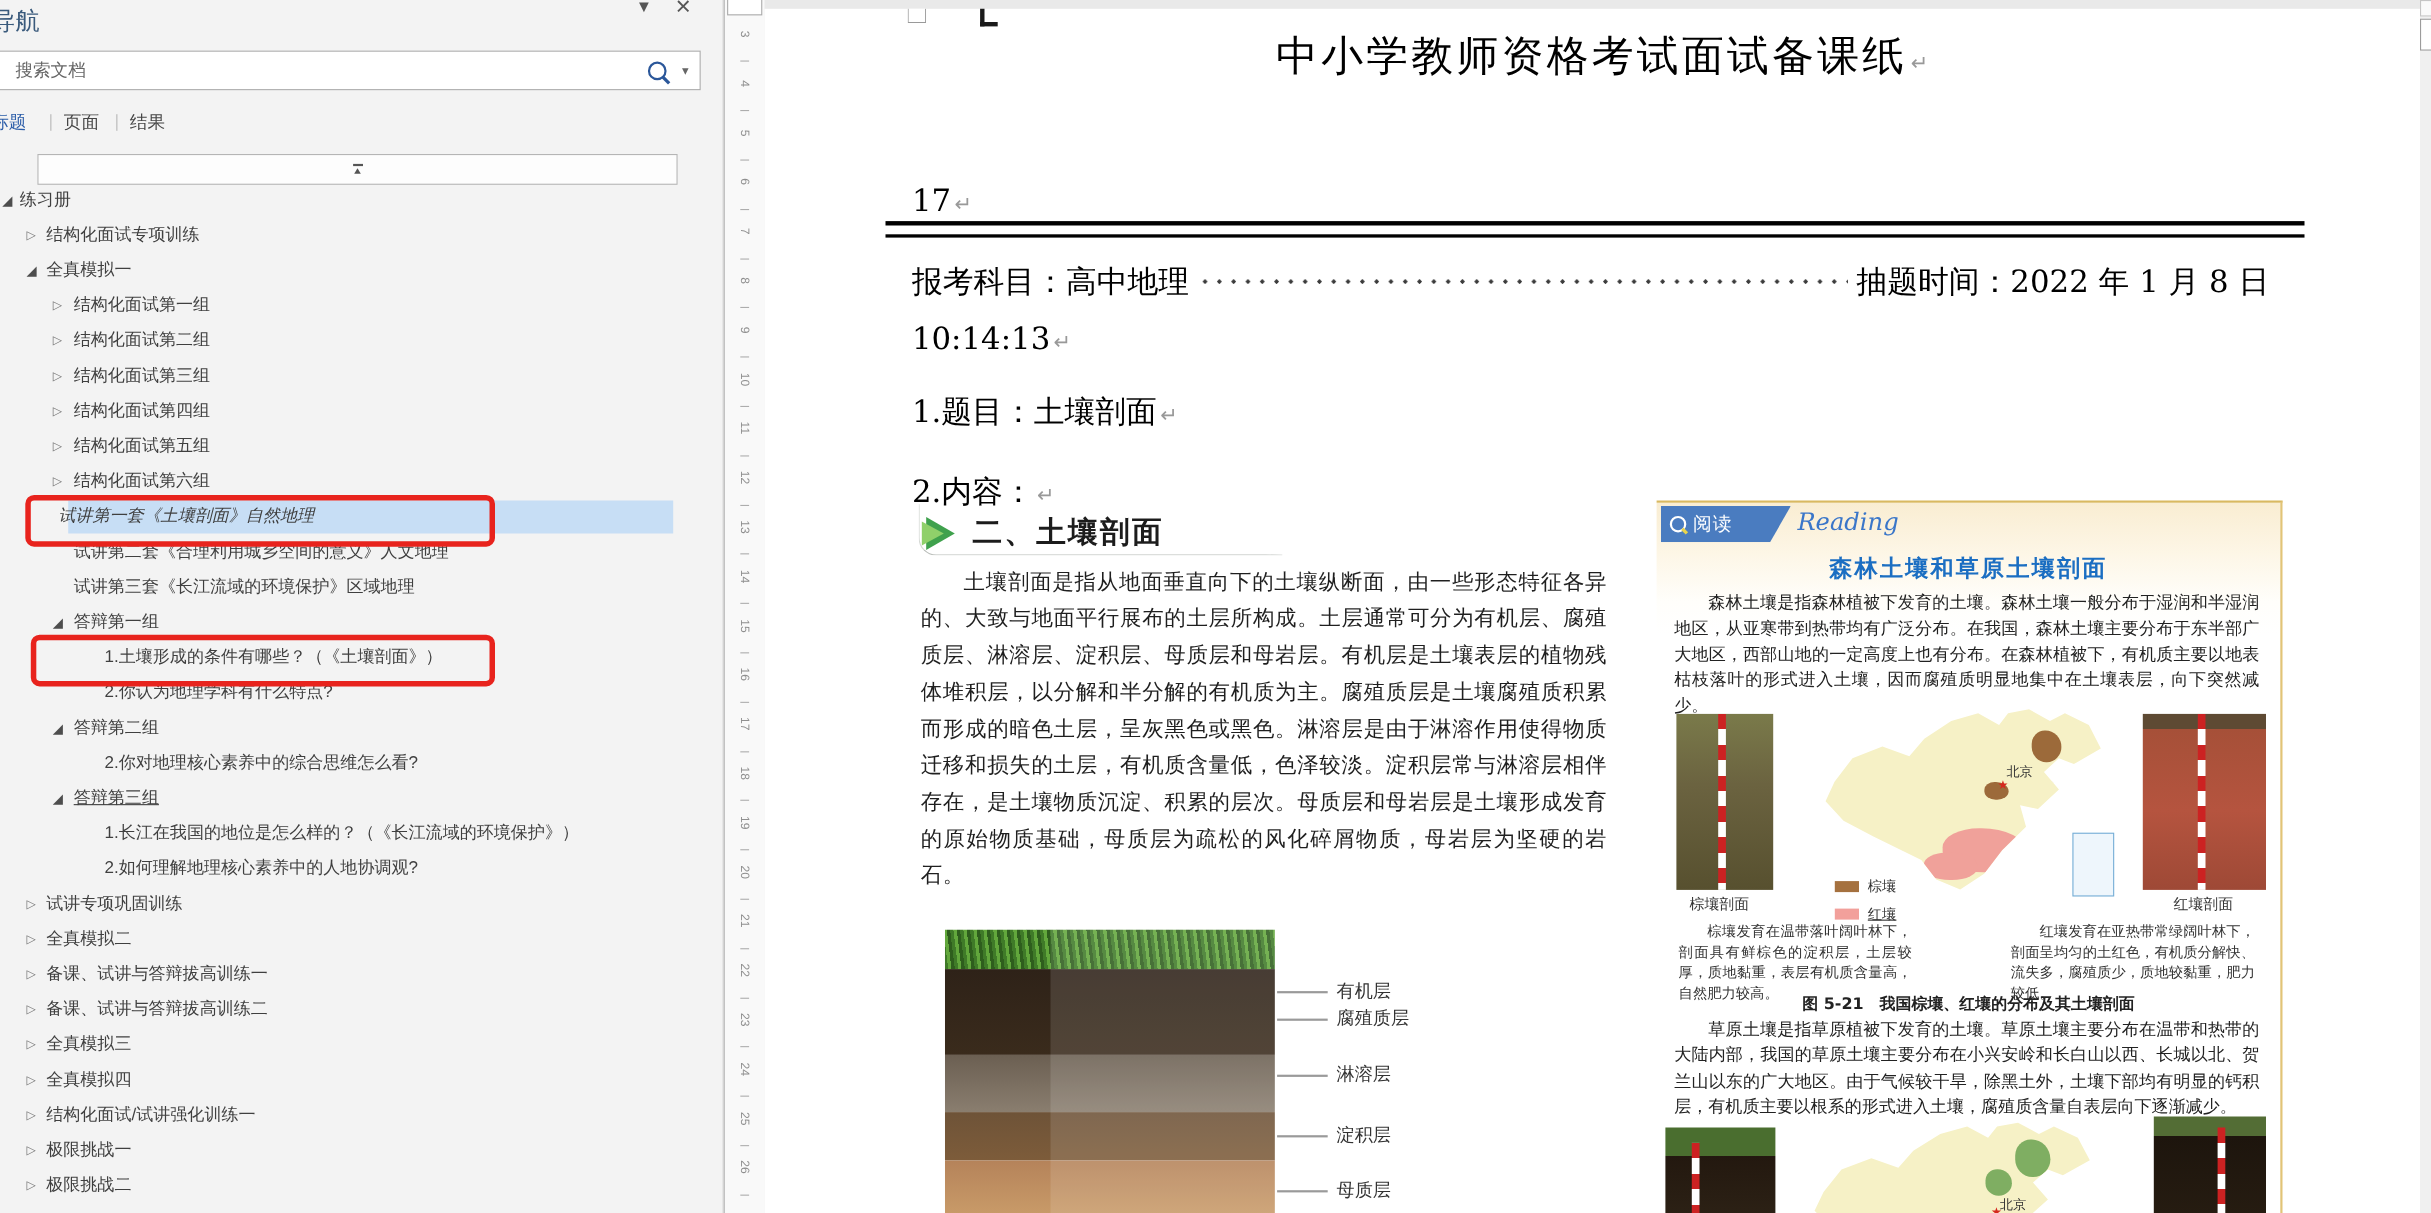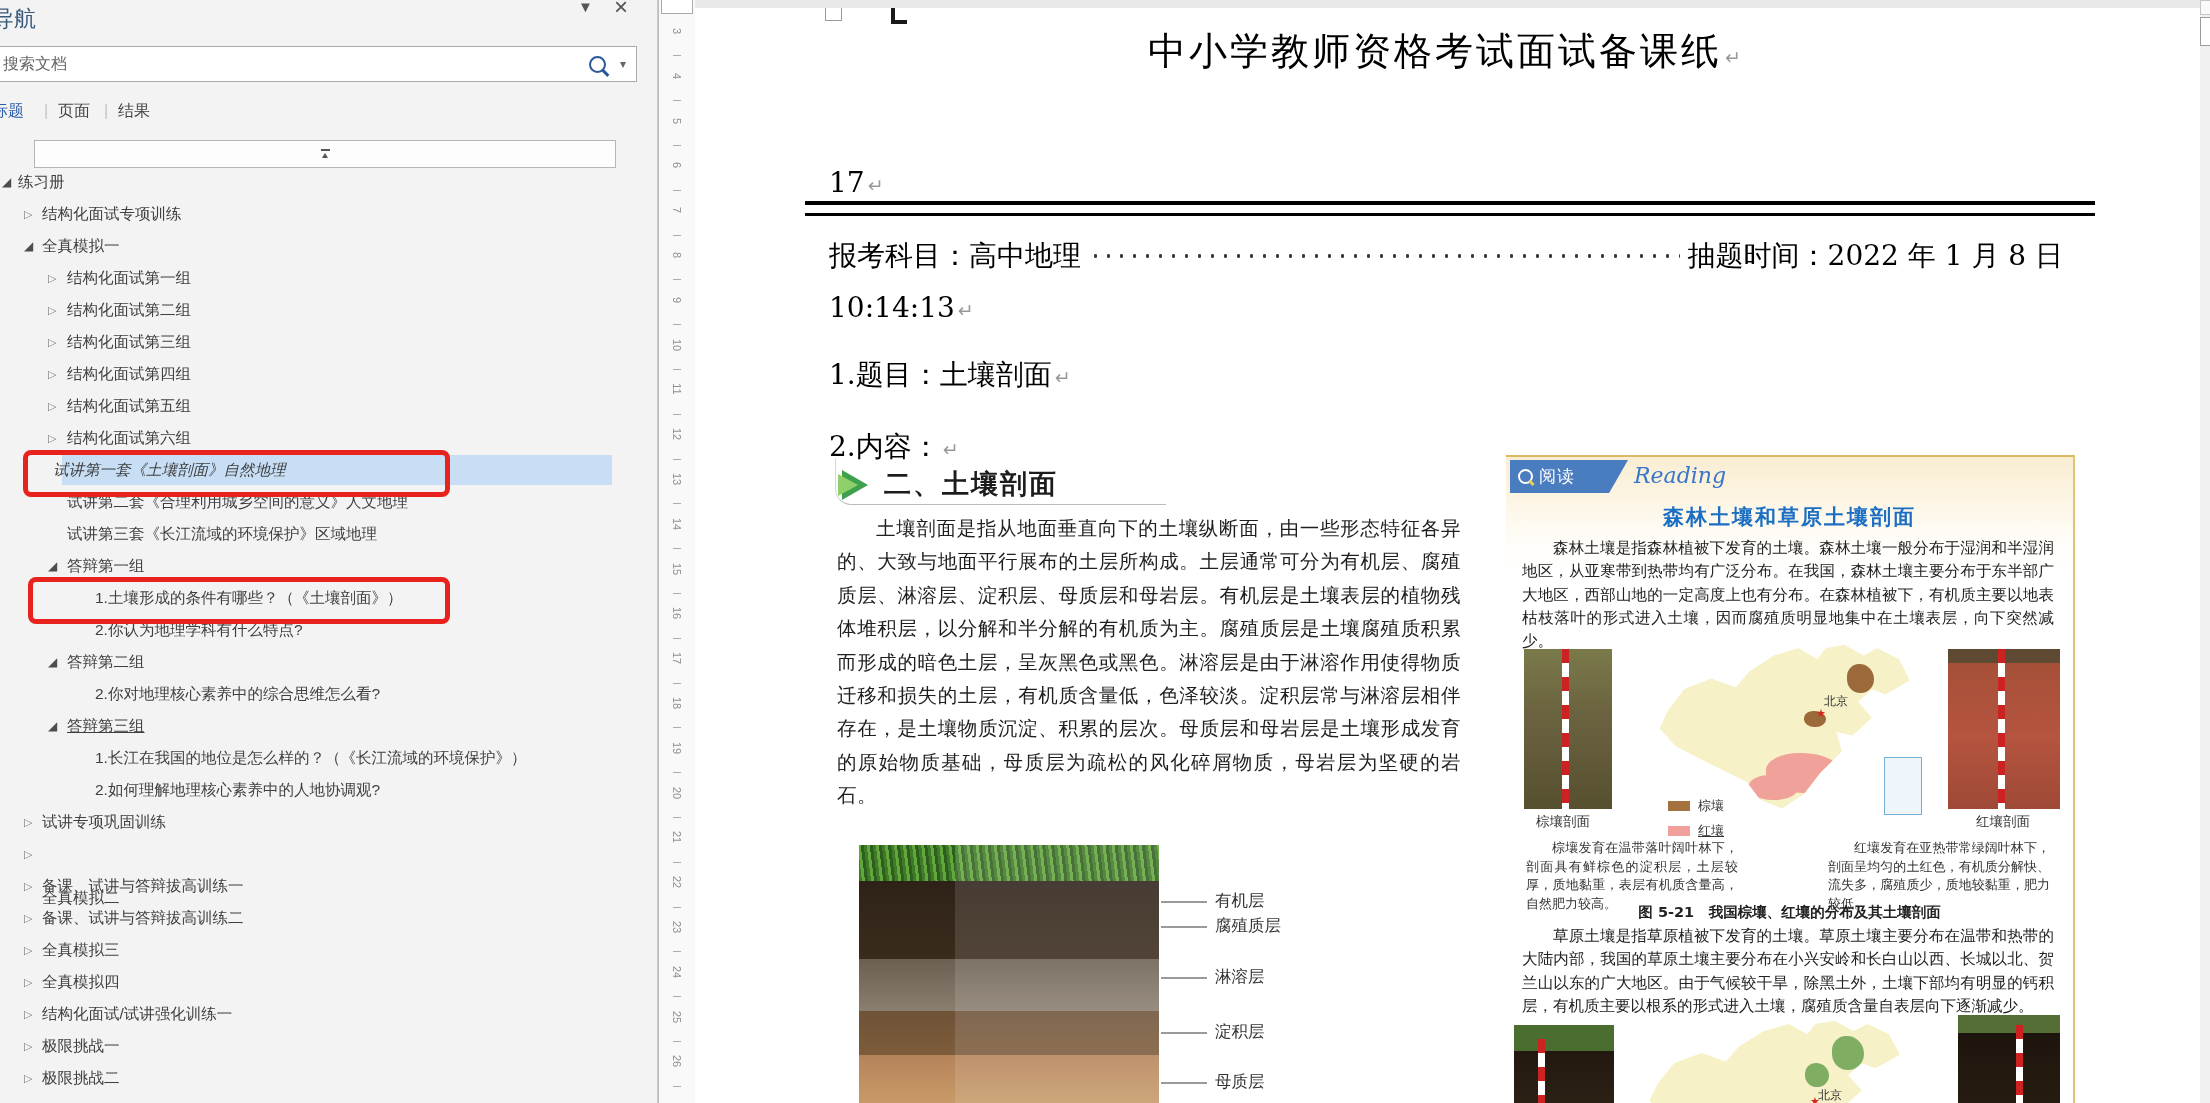--- a/index.html
+++ b/index.html
@@ -6,21 +6,21 @@
   body{width:2210px;height:1103px;overflow:hidden;position:relative;background:#e9e9e9;
        font-family:"Liberation Sans","DejaVu Sans",sans-serif;}
   
   #nav{position:absolute;left:0;top:0;width:657px;height:1103px;background:#f3f3f3;
        border-right:1px solid #c9c9c9;overflow:hidden;}
   .nav-header{position:absolute;left:-8px;top:4px;font-size:22px;color:#3a5a7c;}
   .nav-chevron{position:absolute;left:578px;top:-2px;font-size:15px;color:#555;cursor:pointer;}
   .nav-close{position:absolute;left:614px;top:-7px;font-size:24px;color:#555;cursor:pointer;}
   .search-box{position:absolute;left:-10px;top:46px;width:645px;height:34px;background:#fff;
        border:1px solid #ababab;display:flex;align-items:center;}
-  .search-ph{margin-left:12px;font-size:16px;color:#666;flex:1;}
+  .search-ph{margin-left:23px;font-size:16px;color:#666;flex:1;}
   .mag{width:13px;height:13px;border:2.5px solid #2b579a;border-radius:50%;position:relative;margin-right:14px;}
   .mag::after{content:"";position:absolute;width:3px;height:8px;background:#2b579a;transform:rotate(-45deg);
        left:13px;top:11px;}
   .search-caret{font-size:12px;color:#666;margin-right:10px;}
   .tabs{position:absolute;left:0;top:101px;height:24px;font-size:16px;color:#454545;}
   .tab{position:absolute;top:0;cursor:pointer;white-space:nowrap;}
   .tab.active{color:#2a5ca8;}
   .tab-sep{position:absolute;top:1px;color:#c4c4c4;}
   .jump-box{position:absolute;left:34px;top:140px;width:580px;height:26px;background:#fdfdfd;
        border:1px solid #b5b5b5;display:flex;align-items:center;justify-content:center;}
@@ -43,21 +43,21 @@
   .ruler-num{position:absolute;left:0;width:36px;text-align:center;font-size:11px;color:#8f8f8f;
        transform:rotate(90deg);}
   .ruler-tick{position:absolute;left:14px;width:8px;height:1px;background:#adadad;}
   
   #page{position:absolute;left:695px;top:8px;width:1505px;height:1095px;background:#fff;overflow:hidden;}
   .margin-pent{position:absolute;left:130px;top:-6px;width:15px;height:17px;background:#fff;border:1px solid #9a9a9a;
        clip-path:polygon(50% 0,100% 32%,100% 100%,0 100%,0 32%);}
   .cropmark{position:absolute;left:196px;top:-4px;width:12px;height:16px;
        border-left:4px solid #1a1a1a;border-bottom:4px solid #1a1a1a;}
   .doc{font-family:"DejaVu Serif","Liberation Serif",serif;color:#000;}
-  .doc-title{position:absolute;left:134px;top:18px;width:1234px;text-align:center;font-size:38px;letter-spacing:3px;}
+  .doc-title{position:absolute;left:146px;top:18px;width:1234px;text-align:center;font-size:38px;letter-spacing:3px;}
   .fline{position:absolute;left:134px;width:1234px;height:40px;display:flex;align-items:center;font-size:28px;}
   .fbold{font-weight:bold;}
   .leader{flex:1;height:6px;margin:0 8px;background-image:radial-gradient(circle,#3c3c3c 1.7px,transparent 2px);
        background-size:13px 6px;background-repeat:repeat-x;background-position:0 60%;}
   #fline1{top:100px;}
   #fline2{top:228px;}
   .wrapline{position:absolute;left:134px;font-size:28px;}
   #wrap17{top:158px;}
   #wraptime{top:283px;}
   #q1{top:348px;}
@@ -224,21 +224,21 @@
       </div>
       <div class="tree-row">
         <span class="tree-label" style="left: 95px;">2.如何理解地理核心素养中的人地协调观?</span>
       </div>
       <div class="tree-row">
         <span class="tree-arrow" style="left: 24px;">▷</span>
         <span class="tree-label" style="left: 42px;">试讲专项巩固训练</span>
       </div>
       <div class="tree-row">
         <span class="tree-arrow" style="left: 24px;">▷</span>
-        <span class="tree-label" style="left: 42px; margin-top: 44px;">全真模拟二</span>
+        <span class="tree-label" style="left: 42px;">全真模拟二</span>
       </div>
       <div class="tree-row">
         <span class="tree-arrow" style="left: 24px;">▷</span>
         <span class="tree-label" style="left: 42px;">备课、试讲与答辩拔高训练一</span>
       </div>
       <div class="tree-row">
         <span class="tree-arrow" style="left: 24px;">▷</span>
         <span class="tree-label" style="left: 42px;">备课、试讲与答辩拔高训练二</span>
       </div>
       <div class="tree-row">

